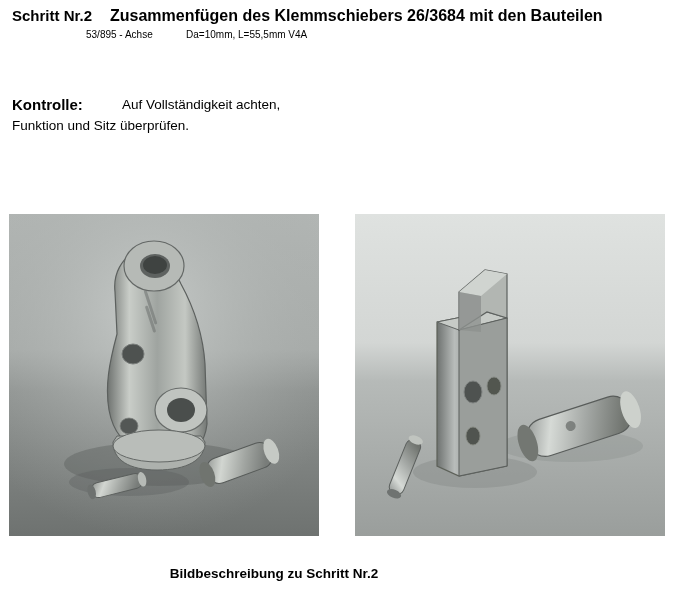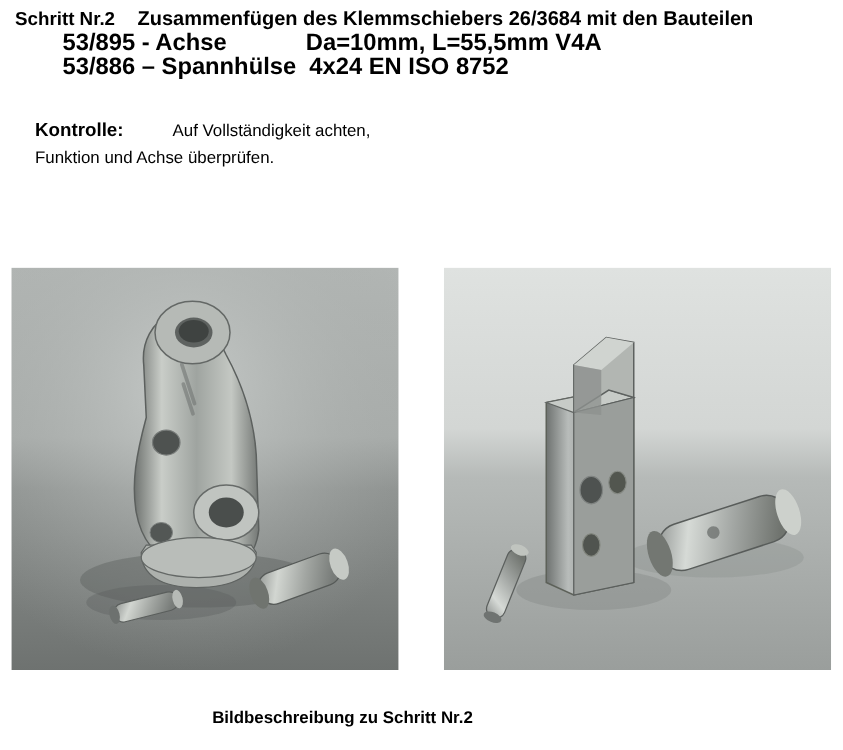--- a/index.html
+++ b/index.html
@@ -35,39 +35,38 @@
     box-sizing: border-box;
     font-size: 15px;
     font-weight: bold;
   }
   .hdr-text {
     font-size: 16px;
     font-weight: bold;
     white-space: pre;
   }
   .hdr-sub {
-    padding-left: 50px;
-    font-size: 19px;
-    font-weight: bold;
+    padding-left: 86px;
+    font-size: 10px;
+    font-weight: normal;
     line-height: 19px;
     white-space: pre;
   }
 
   
   .control {
     position: absolute;
     left: 0;
     top: 94px;
     width: 674px;
   }
   .ctl-row {
     display: flex;
     align-items: flex-start;
     line-height: 21px;
-    margin-left: 16px;
   }
   .ctl-label {
     width: 110px;
     flex: 0 0 110px;
     padding-left: 12px;
     box-sizing: border-box;
     font-size: 15px;
     font-weight: bold;
   }
   .ctl-text {
@@ -112,30 +111,29 @@
 </style>
 </head>
 <body>
 
 <div class="header">
   <div class="hdr-row">
     <div class="hdr-label">Schritt Nr.2</div>
     <div class="hdr-text">Zusammenfügen des Klemmschiebers 26/3684 mit den Bauteilen</div>
   </div>
   <div class="hdr-sub">53/895 - Achse            Da=10mm, L=55,5mm V4A</div>
-  <div class="hdr-sub">53/886 – Spannhülse  4x24 EN ISO 8752</div>
 </div>
 
 <div class="control">
   <div class="ctl-row">
     <div class="ctl-label">Kontrolle:</div>
     <div class="ctl-text">Auf Vollständigkeit achten,</div>
   </div>
   <div class="ctl-row">
-    <div class="ctl-text">Funktion und Achse überprüfen.</div>
+    <div class="ctl-text">Funktion und Sitz überprüfen.</div>
   </div>
 </div>
 
 <div class="photo" id="photo-left">
   <svg class="photo-inner" viewBox="0 0 310 322" preserveAspectRatio="none">
     <defs>
       <linearGradient id="lbg" x1="0" y1="0" x2="0" y2="1">
         <stop offset="0%" stop-color="#b4b8b6"></stop>
         <stop offset="42%" stop-color="#a9adab"></stop>
         <stop offset="55%" stop-color="#8e9290"></stop>

